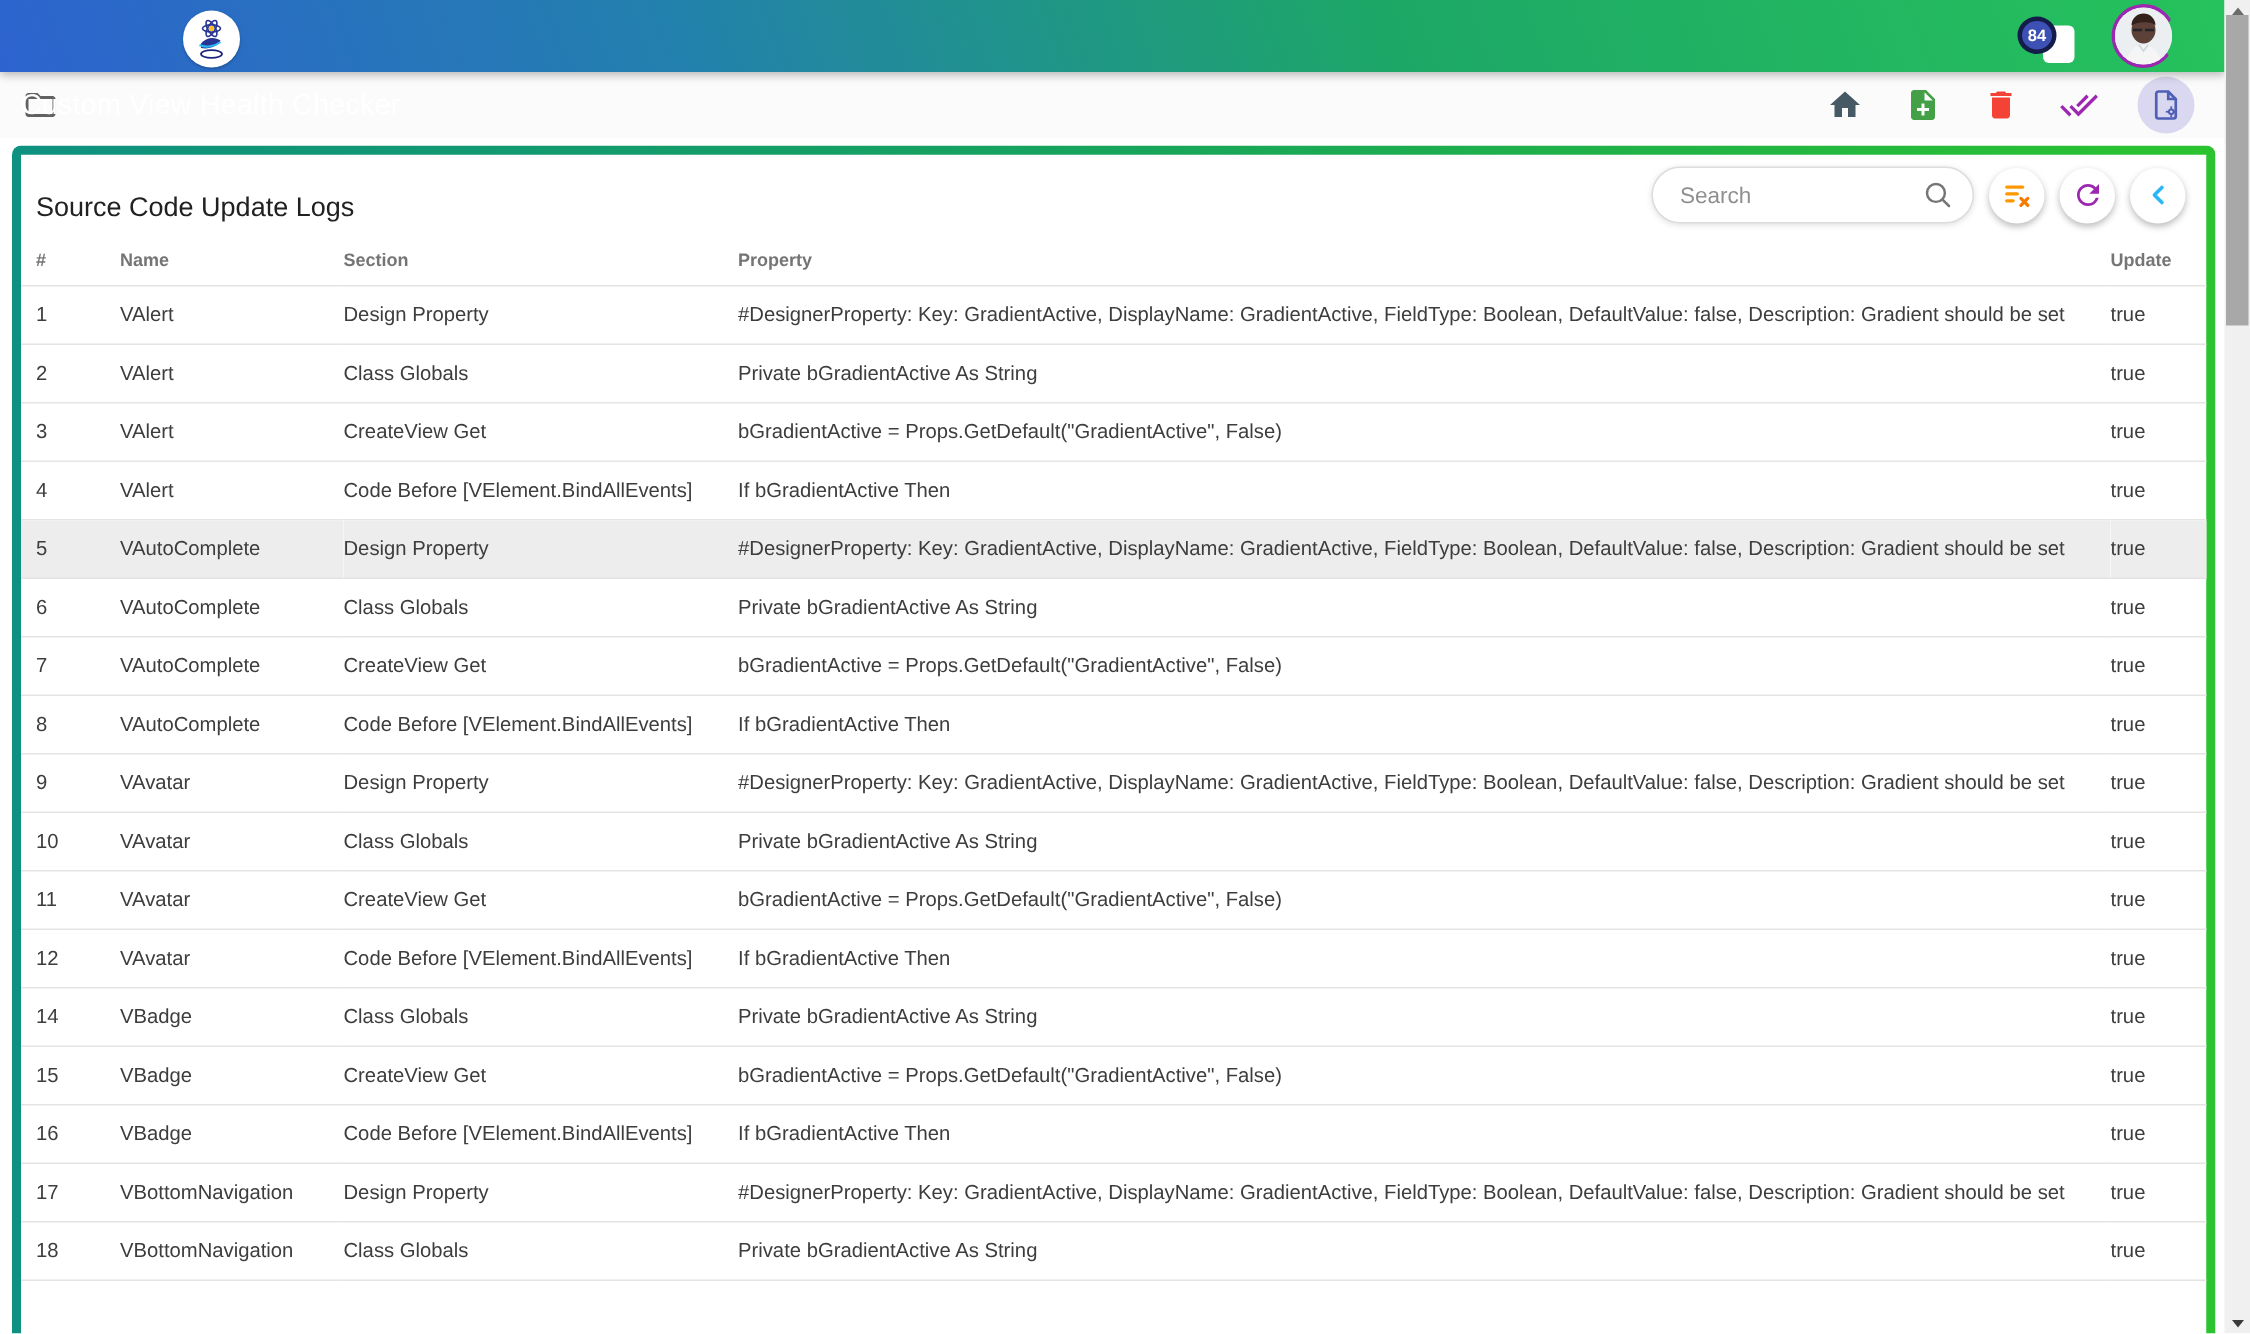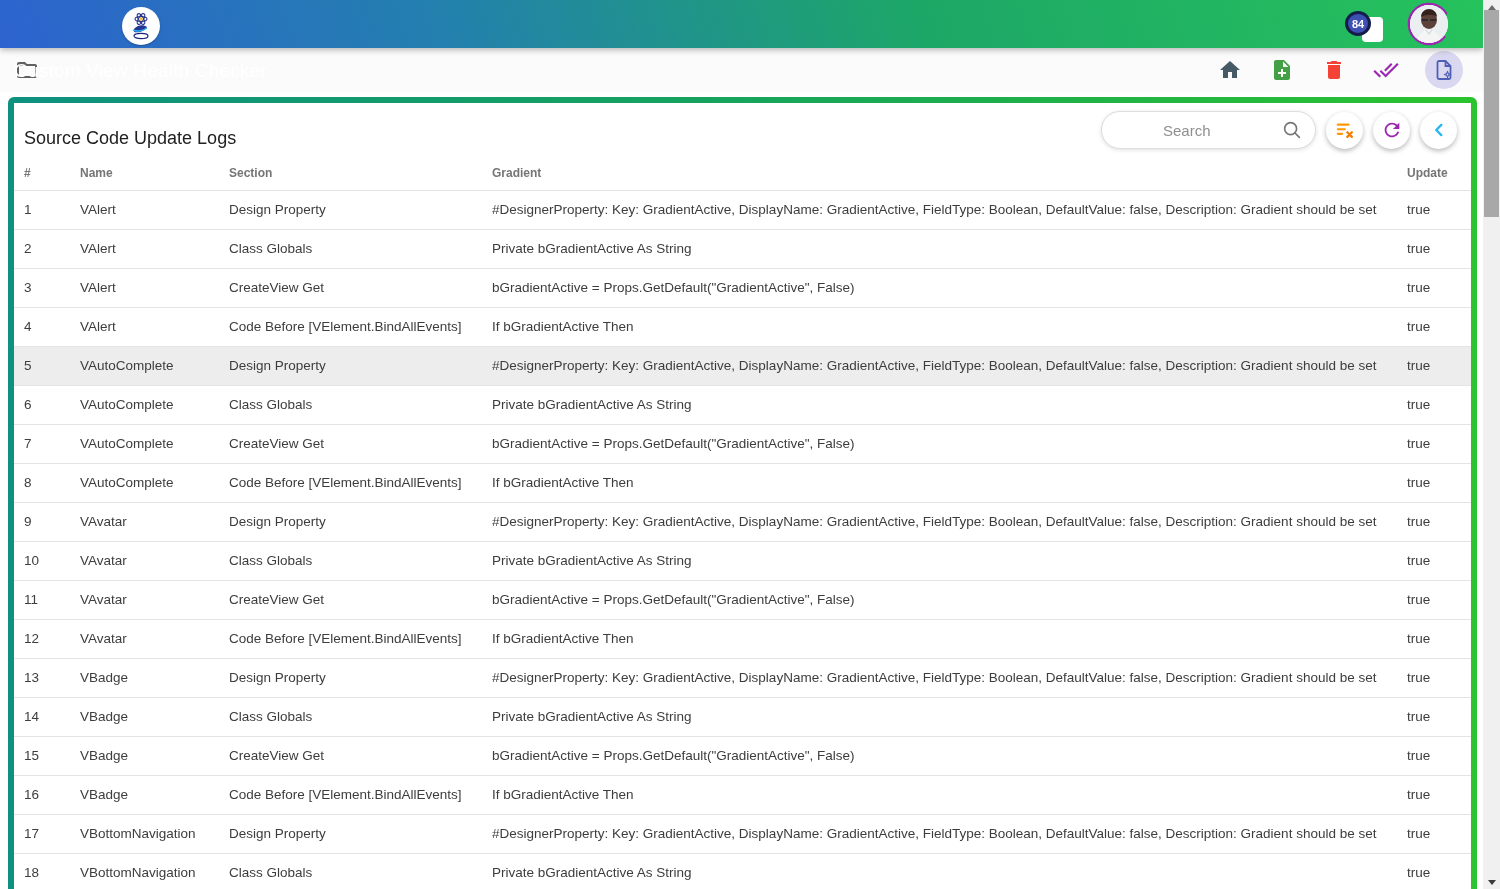--- a/index.html
+++ b/index.html
@@ -44,21 +44,21 @@
     height:1200px;
     border:6px solid transparent; border-radius:6px;
     background:linear-gradient(#fff,#fff) padding-box,
                linear-gradient(90deg,#0e9180 0%, #17a45c 50%, #2bc32f 100%) border-box;
   }
   .card-head { display:flex; align-items:flex-end; justify-content:space-between; padding:8px 14px 6px 10px; }
   .card-title { font-size:18px; color:#212121; font-weight:400; }
   .head-controls { display:flex; align-items:center; gap:10px; }
   .search { width:215px; height:38px; border:1px solid #dddddd; border-radius:19px; background:#fff;
             display:flex; align-items:center; padding:0 12px 0 18px; box-shadow:0 1px 4px rgba(0,0,0,.13); }
-  .search input { border:none; outline:none; flex:1; font-size:15px; color:#0369a1; min-width:0; background:transparent; font-family:inherit;margin-left:43px; }
+  .search input { border:none; outline:none; flex:1; font-size:15px; color:#0369a1; min-width:0; background:transparent; font-family:inherit; }
   .search input::placeholder { color:#8f8f8f; }
   .round-btn { width:37px; height:37px; border-radius:50%; background:#ffffff; border:none;
                box-shadow:0 2px 5px rgba(0,0,0,.28); display:flex; align-items:center; justify-content:center; cursor:pointer; }
 
   
   table { width:100%; border-collapse:collapse; table-layout:fixed; }
   th { text-align:left; font-size:12px; color:#757575; font-weight:bold; padding:11px 4px 10px 0; border-bottom:1px solid #e4e4e4; }
   td { font-size:13.5px; color:#3d3d3d; padding:11px 4px 11px 0; border-bottom:1px solid #e4e4e4;
        white-space:nowrap; overflow:hidden; line-height:16px; }
   th:first-child, td:first-child { padding-left:10px; }
@@ -203,21 +203,21 @@
             <col style="width:149px">
             <col style="width:263px">
             <col>
             <col style="width:64px">
         </colgroup>
         <thead>
           <tr>
             <th>#</th>
             <th>Name</th>
             <th>Section</th>
-            <th>Gradient</th>
+            <th>Property</th>
             <th>Update</th>
           </tr>
         </thead>
         <tbody>
             <tr>
     <td>1</td>
     <td>VAlert</td>
     <td>Design Property</td>
     <td>#DesignerProperty: Key: GradientActive, DisplayName: GradientActive, FieldType: Boolean, DefaultValue: false, Description: Gradient should be set</td>
     <td>true</td>
@@ -293,27 +293,20 @@
     <td>true</td>
   </tr>
             <tr>
     <td>12</td>
     <td>VAvatar</td>
     <td>Code Before [VElement.BindAllEvents]</td>
     <td>If bGradientActive Then</td>
     <td>true</td>
   </tr>
             <tr>
-    <td>13</td>
-    <td>VBadge</td>
-    <td>Design Property</td>
-    <td>#DesignerProperty: Key: GradientActive, DisplayName: GradientActive, FieldType: Boolean, DefaultValue: false, Description: Gradient should be set</td>
-    <td>true</td>
-  </tr>
-            <tr>
     <td>14</td>
     <td>VBadge</td>
     <td>Class Globals</td>
     <td>Private bGradientActive As String</td>
     <td>true</td>
   </tr>
             <tr>
     <td>15</td>
     <td>VBadge</td>
     <td>CreateView Get</td>

